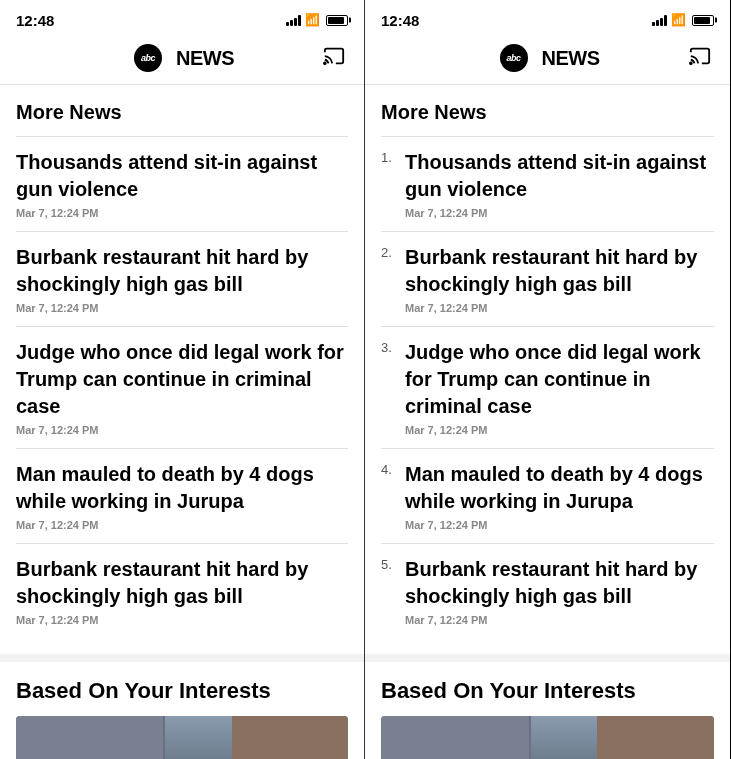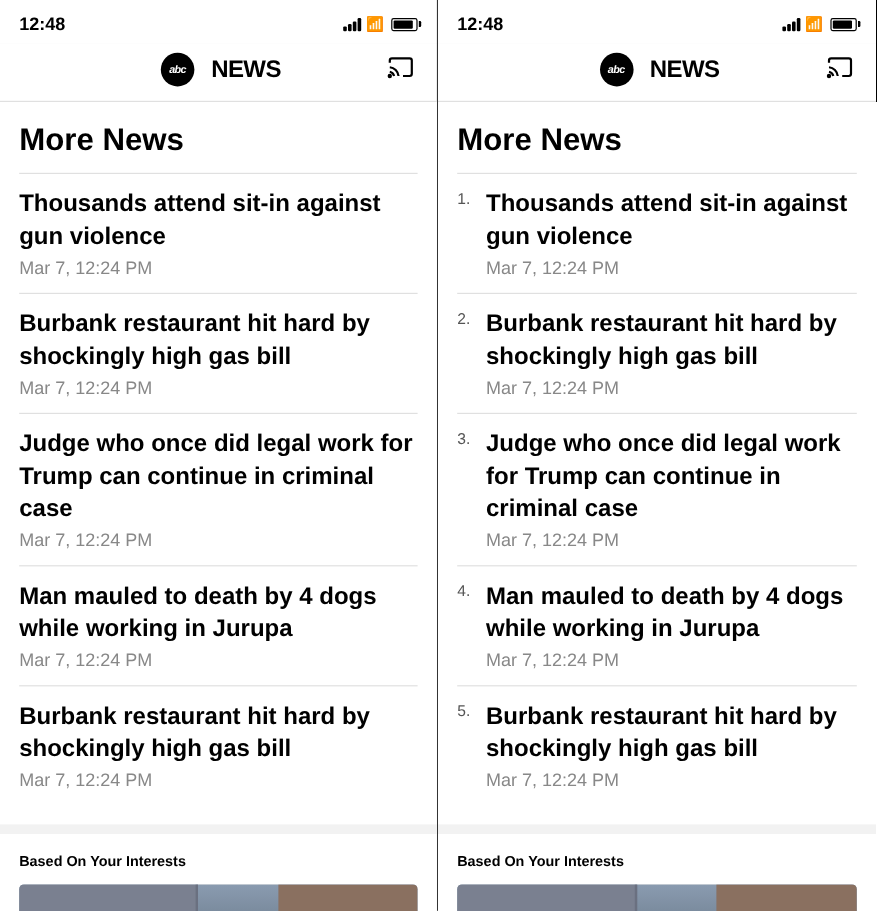--- a/index.html
+++ b/index.html
@@ -137,21 +137,21 @@
       flex: 1;
       overflow-y: auto;
       background: #f2f2f2;
     }
     .section {
       background: #fff;
       margin-bottom: 8px;
       padding: 16px;
     }
     .section-title {
-      font-size: 26px;
+      font-size: 20px;
       font-weight: 700;
       color: #000;
       margin-bottom: 12px;
     }
     .news-item {
       border-top: 1px solid #e0e0e0;
       padding: 12px 0;
     }
     .news-item:first-of-type {
       border-top: none;
@@ -175,31 +175,32 @@
     }
     .news-content { flex: 1; }
     .news-headline {
       font-size: 20px;
       font-weight: 600;
       color: #000;
       line-height: 1.35;
       margin-bottom: 4px;
     }
     .news-date {
-      font-size: 15px;
+      font-size: 11px;
       color: #888;
+      font-weight: bold;
     }
 
     
     .interests-section {
       background: #fff;
       padding: 16px;
     }
     .interests-title {
-      font-size: 12px;
+      font-size: 22px;
       font-weight: 700;
       color: #000;
       margin-bottom: 12px;
     }
     .interests-image {
       width: 100%;
       height: 120px;
       background: #b0b8c0;
       border-radius: 4px;
       overflow: hidden;

